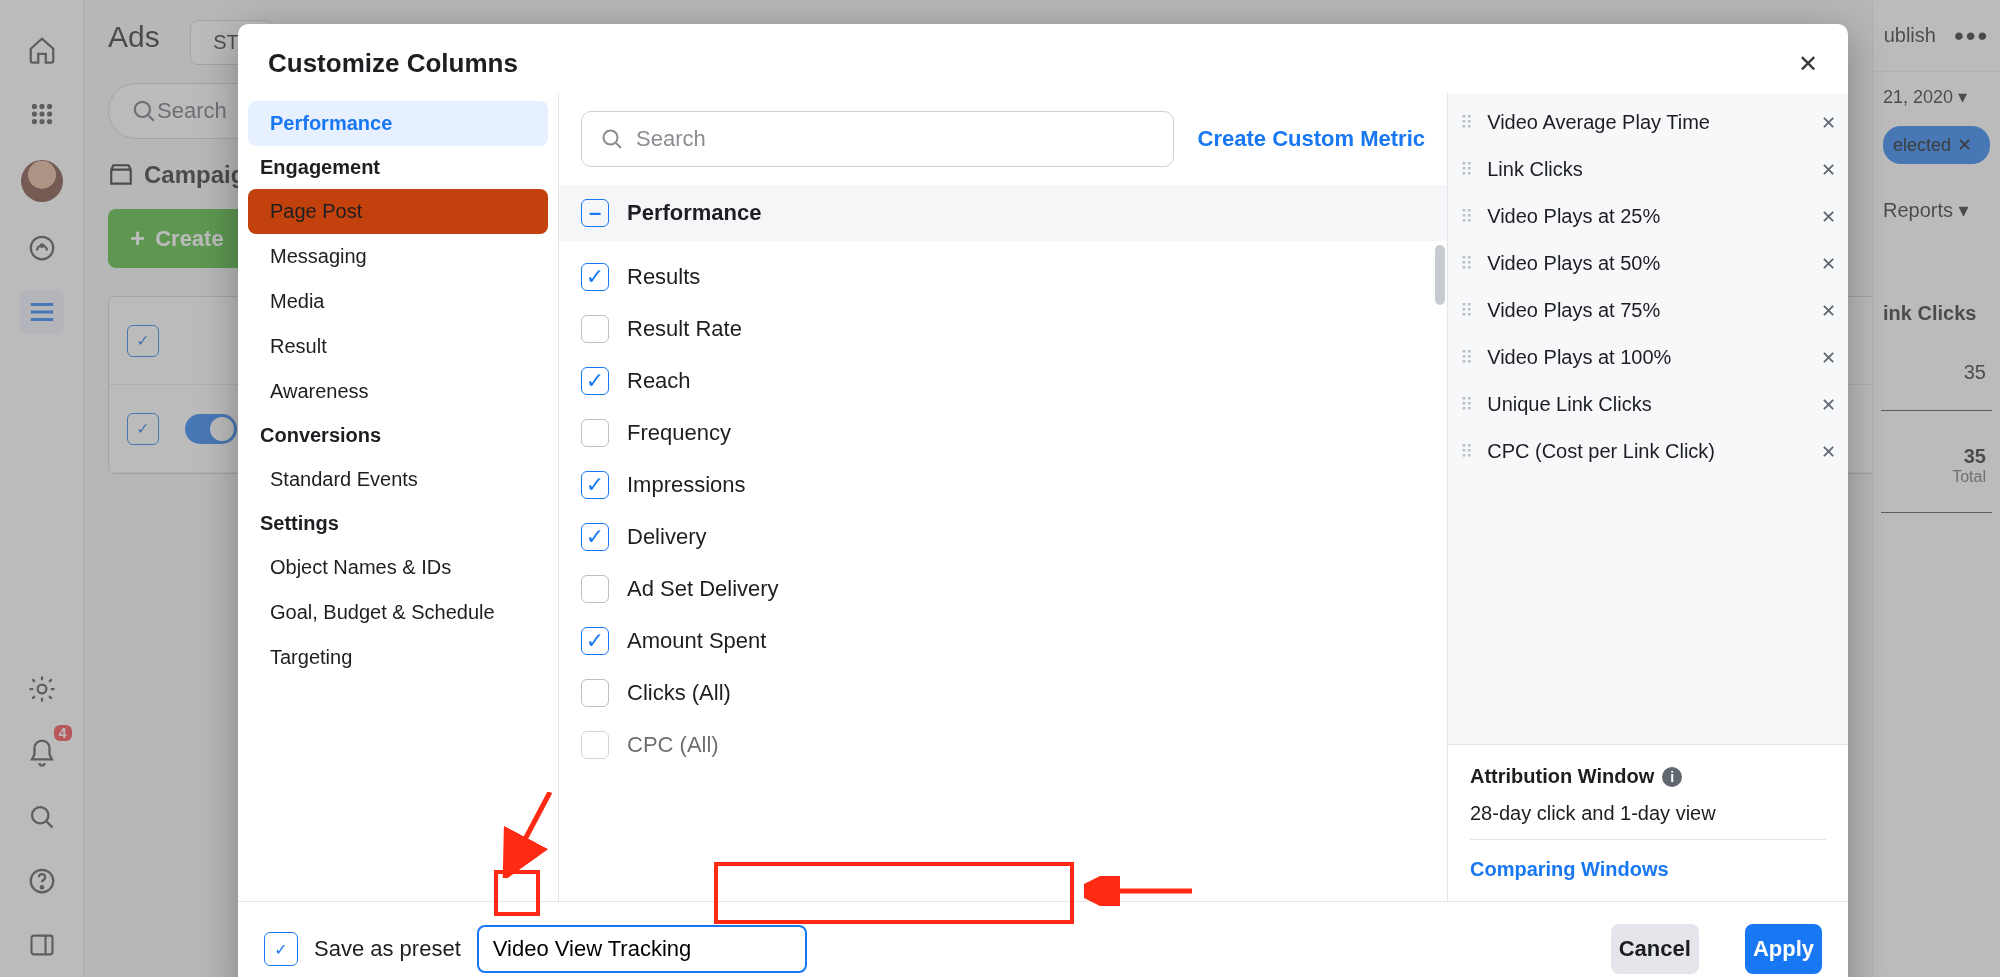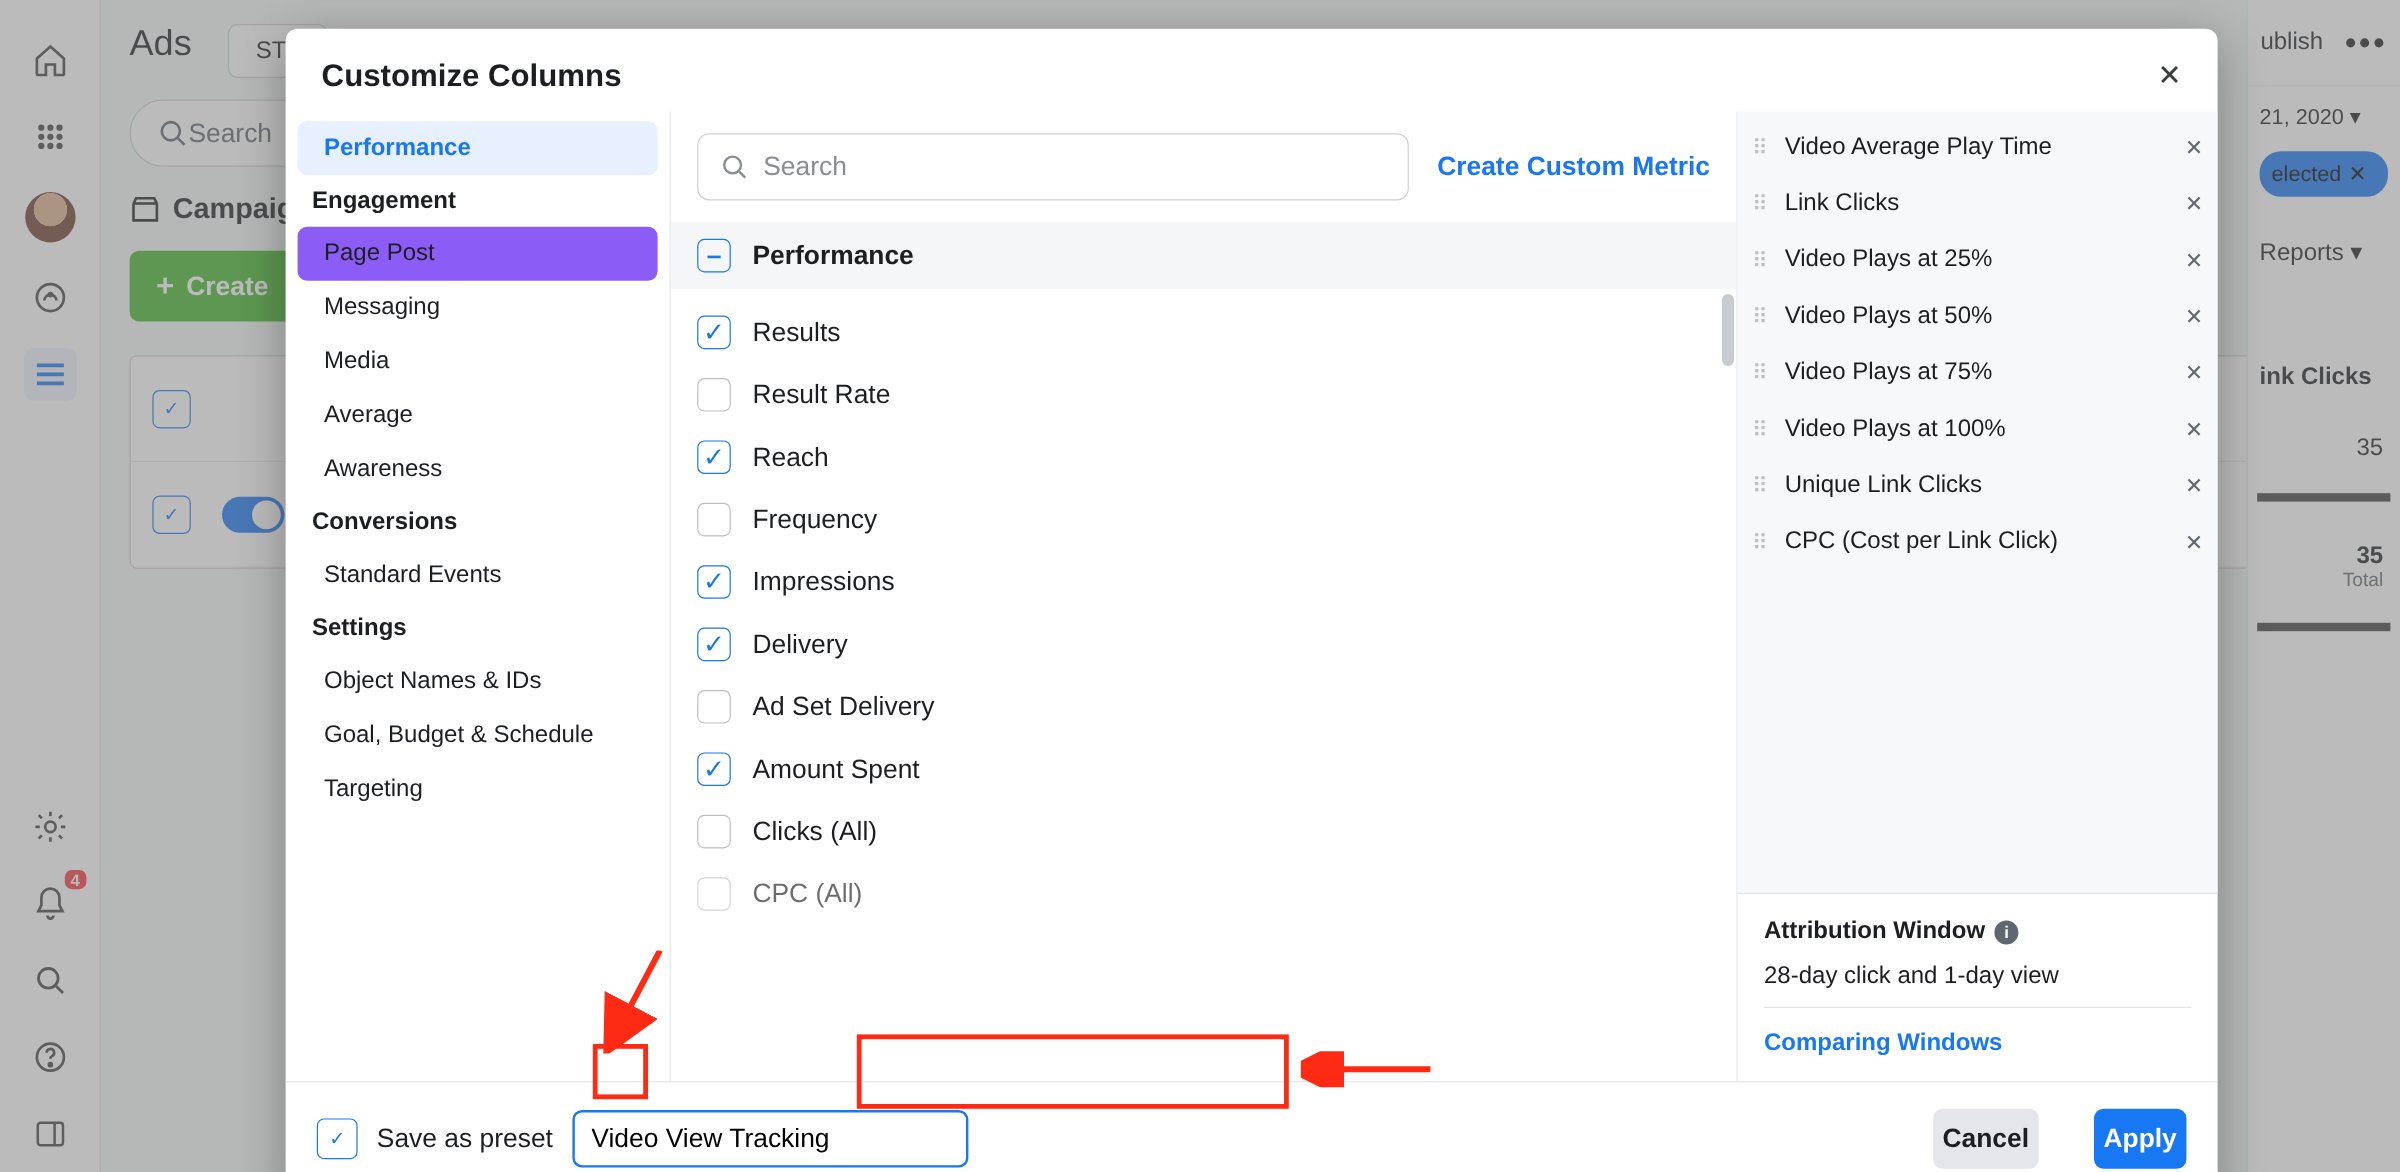--- a/index.html
+++ b/index.html
@@ -28,35 +28,35 @@
   .cb{width:32px;height:32px;border:1.5px solid #1877f2;border-radius:6px;display:flex;align-items:center;justify-content:center;color:#1877f2}
   .toggle{width:52px;height:30px;border-radius:15px;background:#1877f2;margin-left:26px;position:relative}
   .toggle:after{content:"";position:absolute;width:24px;height:24px;background:#fff;border-radius:50%;top:3px;right:3px}
 
   .right-strip{position:absolute;right:0;top:0;width:128px;height:100%;background:#fff;border-left:1px solid #e4e6eb;z-index:3}
   .rs-top{display:flex;align-items:center;justify-content:center;height:72px;gap:18px;font-size:20px;border-bottom:1px solid #eee}
   .rs-tag{margin:18px 10px;background:#1877f2;color:#000000;border-radius:18px;padding:8px 10px;font-size:18px;display:flex;align-items:center;gap:6px}
   .rs-date{margin:14px 10px;font-size:18px}
   .rs-rep{margin:34px 10px 80px;font-size:20px}
   .rs-th{margin:10px;font-size:20px;font-weight:700}
-  .rs-cell{margin:8px;text-align:right;font-size:20px;padding:26px 6px;border-bottom:7px solid #404040}
+  .rs-cell{margin:8px;text-align:right;font-size:20px;padding:26px 6px;border-bottom:1px solid #404040}
   .rs-sub{display:block;font-size:16px;color:#606770;font-weight:400}
 
   
   .modal{position:absolute;left:238px;top:24px;width:1610px;height:972px;background:#fff;border-radius:10px;box-shadow:0 10px 40px rgba(0,0,0,.3);z-index:10;overflow:hidden;display:flex;flex-direction:column}
   .mhead{display:flex;align-items:center;justify-content:space-between;padding:24px 30px 14px}
   .mhead h2{font-size:26px;font-weight:700}
   .close{font-size:24px;cursor:pointer;color:#3a3b3c}
   .mbody{flex:1;display:flex;min-height:0}
 
   .cats{width:320px;padding:8px 10px;overflow:auto}
   .catg{font-size:20px;font-weight:700;padding:10px 12px;color:#1c1e21}
   .cati{font-size:20px;padding:11px 22px;border-radius:8px;cursor:pointer;color:#1c1e21}
   .cati.on{background:#e7f0fe;color:#1877f2;font-weight:700}
-  .cati.sel2{background:#8b5cf6}
+  .cati.sel2{background:#c2410c}
 
   .mid{flex:1;border-left:1px solid #e4e6eb;border-right:1px solid #e4e6eb;display:flex;flex-direction:column;min-width:0}
   .midtop{display:flex;align-items:center;gap:24px;padding:18px 22px}
   .srch{flex:1;height:56px;border:1px solid #ccd0d5;border-radius:10px;display:flex;align-items:center;gap:12px;padding:0 18px;color:#8a8d91;font-size:22px}
   .ccm{color:#1877f2;font-size:22px;font-weight:600;white-space:nowrap}
   .ghead{display:flex;align-items:center;gap:18px;background:#f5f6f7;padding:14px 22px;font-size:22px;font-weight:700}
   .minus{width:28px;height:28px;border:1.5px solid #1877f2;border-radius:6px;display:flex;align-items:center;justify-content:center;color:#1877f2;font-weight:900}
   .opts{padding:10px 0 0 22px;overflow:auto;flex:1;position:relative}
   .opt{display:flex;align-items:center;gap:18px;padding:12px 0;font-size:22px}
   .chk{width:28px;height:28px;border:1.5px solid #bcc0c4;border-radius:6px;display:flex;align-items:center;justify-content:center;background:#fff;color:#1877f2;flex:none}
@@ -213,21 +213,21 @@
     <span class="close">✕</span>
   </div>
   <div class="mbody">
 
     <div class="cats" id="cats">
         <div class="cati on">Performance</div>
         <div class="catg">Engagement</div>
         <div class="cati sel2">Page Post</div>
         <div class="cati">Messaging</div>
         <div class="cati">Media</div>
-        <div class="cati">Average</div>
+        <div class="cati">Result</div>
         <div class="cati">Awareness</div>
         <div class="catg">Conversions</div>
         <div class="cati">Standard Events</div>
         <div class="catg">Settings</div>
         <div class="cati">Object Names &amp; IDs</div>
         <div class="cati">Goal, Budget &amp; Schedule</div>
         <div class="cati">Targeting</div>
       </div>
 
     <div class="mid">

